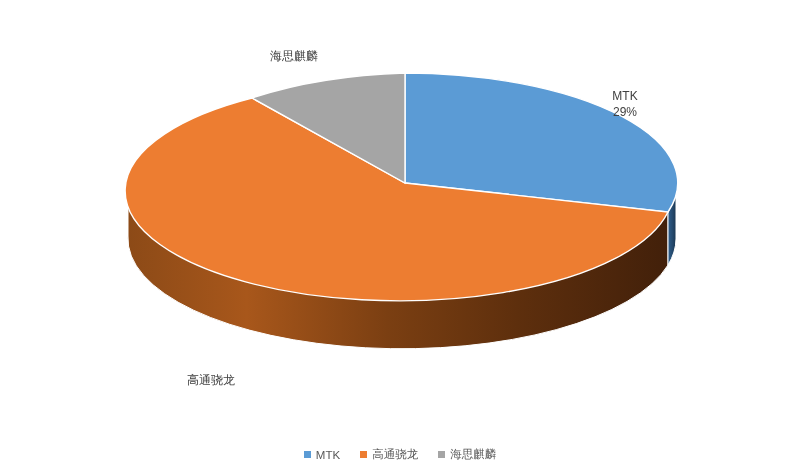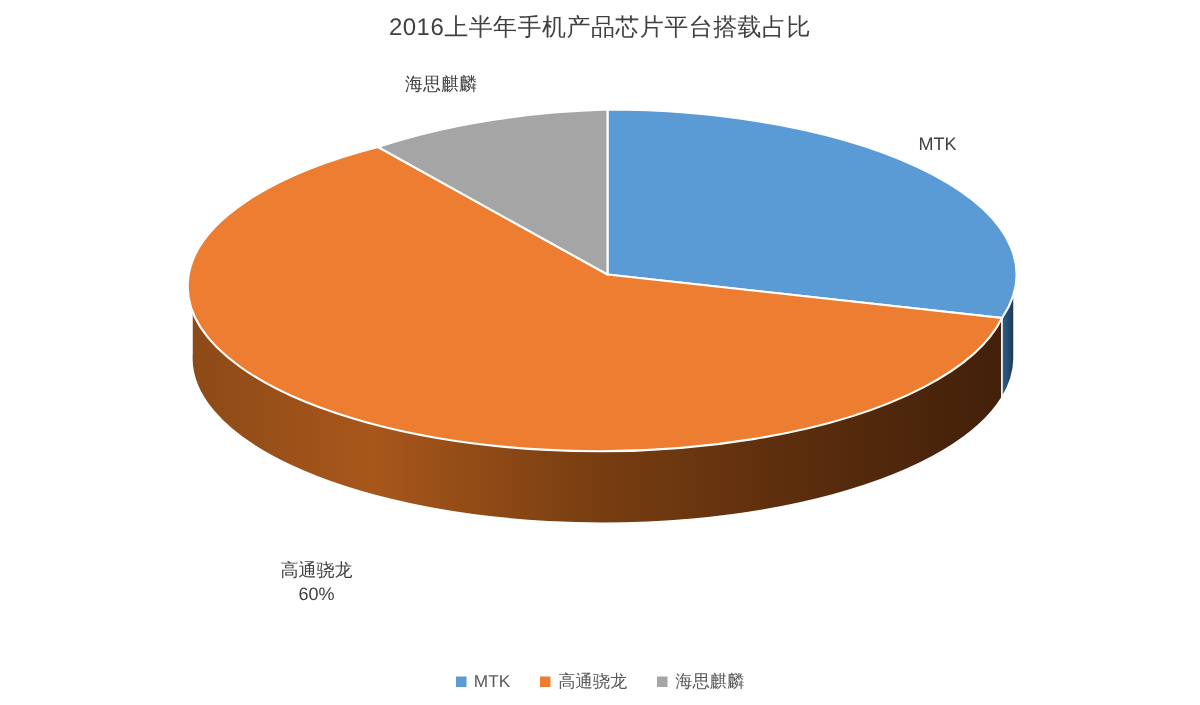--- a/index.html
+++ b/index.html
@@ -76,21 +76,20 @@
     height: 7px;
     display: inline-block;
     flex: 0 0 auto;
   }
 </style>
 </head>
 <body style="background: rgb(255, 255, 255);">
 
 <div id="chart-root">
 
-  <div class="chart-title">2016上半年手机产品芯片平台搭载占比</div>
 
   <div class="pie-area">
     <svg width="800" height="430" viewBox="0 0 800 430">
       <defs>
         <linearGradient id="gradOrangeSide" x1="0" y1="0" x2="1" y2="0">
           <stop offset="0%" stop-color="#8C4A17"></stop>
           <stop offset="22%" stop-color="#A8571B"></stop>
           <stop offset="48%" stop-color="#7B3F12"></stop>
           <stop offset="72%" stop-color="#5E2F0D"></stop>
           <stop offset="100%" stop-color="#42200A"></stop>
@@ -126,25 +125,25 @@
         <path d="M 405,183 L 252,98 A 274,110 0 0 1 405,73 Z" fill="#A5A5A5" stroke="#FFFFFF" stroke-width="1.4"></path>
       </g>
     </svg>
 
     <div class="data-label" id="label-hisilicon">
       <span class="lbl-name">海思麒麟</span>
     </div>
 
     <div class="data-label" id="label-mtk">
       <span class="lbl-name">MTK</span>
+      <span class="lbl-val">29%</span>
     </div>
 
     <div class="data-label" id="label-qualcomm">
       <span class="lbl-name">高通骁龙</span>
-      <span class="lbl-val">60%</span>
     </div>
   </div>
 
   <div class="legend" id="legend">
       <div class="legend-item">
         <span class="legend-swatch" style="background: rgb(91, 155, 213);"></span>
         <span>MTK</span>
       </div>
       <div class="legend-item">
         <span class="legend-swatch" style="background: rgb(237, 125, 49);"></span>

